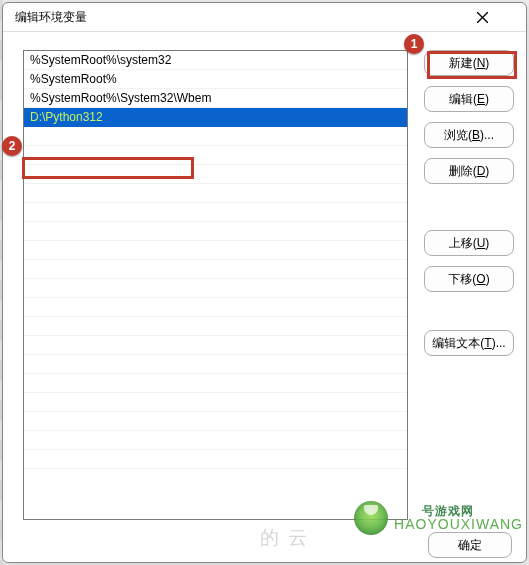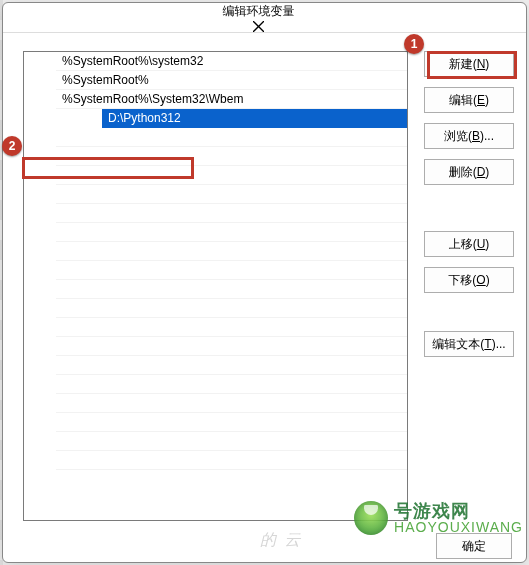--- a/index.html
+++ b/index.html
@@ -1,41 +1,41 @@
 <!DOCTYPE html>
 <html><head>
 <meta charset="utf-8">
 <style>
   * { box-sizing: border-box; margin: 0; padding: 0; font-family: "Microsoft YaHei", "Segoe UI", sans-serif; font-size: 12px; }
   body { background: #f0f0f0; width: 529px; height: 565px; position: relative; overflow: hidden; }
   .dialog { position: absolute; left: 2px; top: 2px; right: 2px; bottom: 2px; background: #fff; border: 1px solid #888; border-radius: 6px; display: flex; flex-direction: column; box-shadow: 0 4px 20px rgba(0,0,0,0.15); }
-  .titlebar { display: flex; align-items: center; justify-content: space-between; height: 30px; padding: 0 24px 0 12px; border-bottom: 1px solid #ddd; flex-direction: column; }
+  .titlebar { display: flex; align-items: center; justify-content: space-between; height: 30px; padding: 0 24px 0 12px; border-bottom: 1px solid #ddd; }
   .titlebar .title { font-size: 12px; color: #000; }
   .close { width: 40px; height: 28px; display:flex; align-items:center; justify-content:center; background: transparent; border:none; cursor:pointer; border-radius:4px;}
   .close svg { width:11px; height:11px; }
   .body { flex:1; display:flex; padding: 18px 12px 12px 20px; gap: 16px; }
-  .listbox { flex:1; border:1px solid #7a7a7a; background:#fff; overflow:hidden; height: 470px; padding-left: 32px; }
+  .listbox { flex:1; border:1px solid #7a7a7a; background:#fff; overflow:hidden; height: 470px; }
   .listbox .row { height: 19px; line-height:19px; padding: 0 6px; white-space:nowrap; overflow:hidden; border-bottom: 1px solid #f2f2f2; color:#000; cursor: default; }
-  .listbox .row.selected { background:#0a62cc; color:#ffffff; border-bottom-color:#0a62cc; position: relative; margin-left: 46px; }
+  .listbox .row.selected { background:#0a62cc; color:#bef264; border-bottom-color:#0a62cc; position: relative; }
   .sidebtns { width: 90px; display:flex; flex-direction:column; gap: 10px; }
-  .btn { height: 26px; border:1px solid #adadad; background:#fdfdfd; border-radius:0; font-size:12px; color:#000; cursor:pointer; display:flex; align-items:center; justify-content:center; }
+  .btn { height: 26px; border:1px solid #adadad; background:#fdfdfd; border-radius:8px; font-size:12px; color:#000; cursor:pointer; display:flex; align-items:center; justify-content:center; }
   .btn .ul { text-decoration: underline; }
   .gap-lg { height: 26px; }
   .gap-md { height: 18px; }
   .footer { display:flex; justify-content:flex-end; gap:10px; padding: 0 14px 14px 0; }
-  .footer .btn { width: 76px; }
+  .footer .btn { width: 84px; }
   .callout { position:absolute; width:20px; height:20px; border-radius:50%; background:#c0392b; color:#fff; font-weight:bold; font-size:12px; display:flex; align-items:center; justify-content:center; z-index:50; box-shadow:0 1px 2px rgba(0,0,0,0.4); }
   .highlight-box { position:absolute; border:3px solid #c0392b; z-index:40; pointer-events:none; }
   .watermark { position:absolute; right:6px; bottom:30px; display:flex; align-items:center; gap:6px; opacity:0.9; z-index: 5; pointer-events:none; }
   .wm-badge { width:34px; height:34px; border-radius:50%; background: radial-gradient(circle at 50% 40%, #9de05a 0%, #4aa53a 70%, #2f7a28 100%); box-shadow: inset 0 0 6px rgba(0,0,0,0.2); position:relative;}
   .wm-badge::after { content:""; position:absolute; top:4px; left:10px; width:14px; height:10px; background:#fff; border-radius:2px 2px 10px 10px; opacity:0.7;}
   .wm-text { display:flex; flex-direction:column; line-height:1; }
-  .wm-text .big { font-size:18px; font-weight:bold; color:#2a7a3a; letter-spacing:1px; }
+  .wm-text .big { font-size:12px; font-weight:bold; color:#2a7a3a; letter-spacing:1px;margin-left:28px; }
   .wm-text .small { font-size:14px; color:#4aa53a; letter-spacing:1px; }
-  .ghost-text { position:absolute; left: 260px; bottom: 14px; font-size: 16px; color: #bbb; letter-spacing: 2px; z-index:4; pointer-events:none; opacity:0.6;font-style:italic;}
+  .ghost-text { position:absolute; left: 260px; bottom: 14px; font-size: 19px; color: #bbb; letter-spacing: 2px; z-index:4; pointer-events:none; opacity:0.6;}
   .left-edge { position:absolute; left:0; top:0; width:3px; height:100%; background: repeating-linear-gradient(180deg, #ccc 0 20px, #eee 20px 40px); opacity:0.4; }
 </style>
 </head>
 <body>
 
 <div class="left-edge"></div>
 
 <div class="dialog">
   <div class="titlebar">
     <span class="title">编辑环境变量</span>

